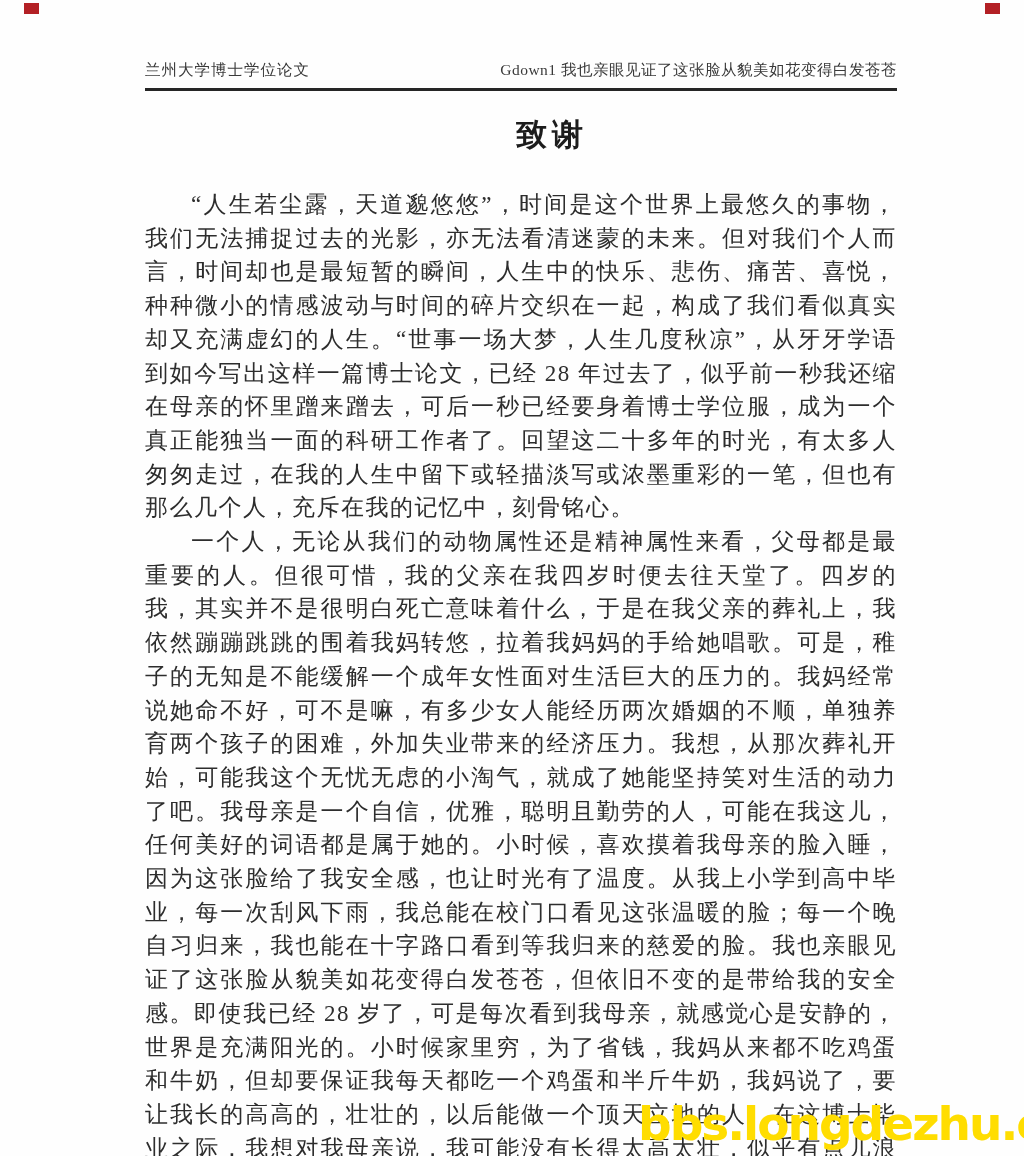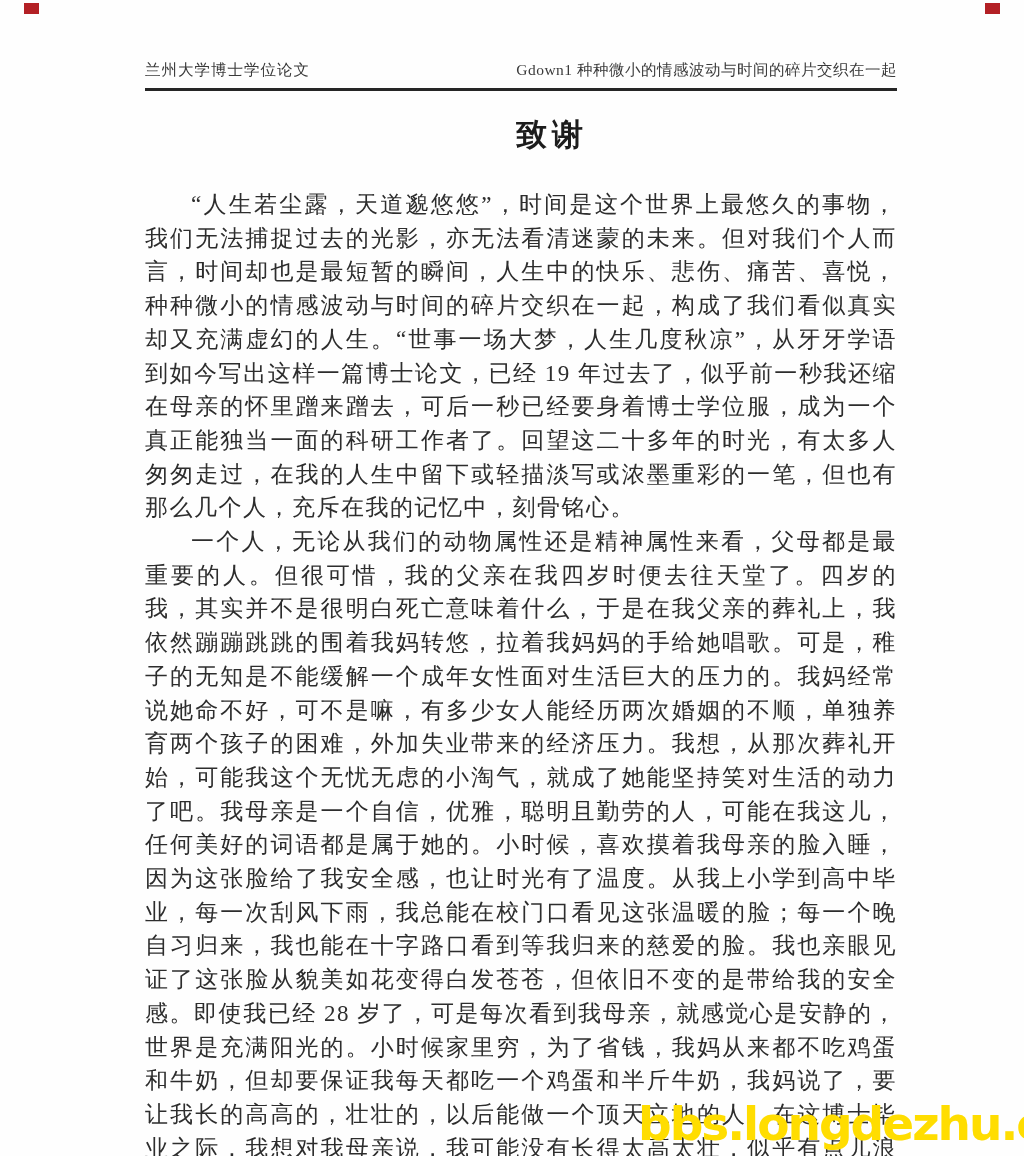--- a/index.html
+++ b/index.html
@@ -83,27 +83,27 @@
 </head>
 <body>
 
 <div class="page">
 
   <div class="corner-mark left" style="background: rgb(179, 32, 37);"></div>
   <div class="corner-mark right" style="background: rgb(179, 32, 37);"></div>
 
   <div class="header">
     <span class="left">兰州大学博士学位论文</span>
-    <span class="right">Gdown1 种种微小的情感波动与时间的碎片交织在一起</span>
+    <span class="right">Gdown1 我也亲眼见证了这张脸从貌美如花变得白发苍苍</span>
   </div>
 
   <div class="header-rule"></div>
 
   <div class="doc-title">致谢</div>
 
   <div class="body-text" style="color: rgb(45, 45, 45);">
-    <p>“人生若尘露，天道邈悠悠”，时间是这个世界上最悠久的事物，我们无法捕捉过去的光影，亦无法看清迷蒙的未来。但对我们个人而言，时间却也是最短暂的瞬间，人生中的快乐、悲伤、痛苦、喜悦，种种微小的情感波动与时间的碎片交织在一起，构成了我们看似真实却又充满虚幻的人生。“世事一场大梦，人生几度秋凉”，从牙牙学语到如今写出这样一篇博士论文，已经 19 年过去了，似乎前一秒我还缩在母亲的怀里蹭来蹭去，可后一秒已经要身着博士学位服，成为一个真正能独当一面的科研工作者了。回望这二十多年的时光，有太多人匆匆走过，在我的人生中留下或轻描淡写或浓墨重彩的一笔，但也有那么几个人，充斥在我的记忆中，刻骨铭心。</p>
+    <p>“人生若尘露，天道邈悠悠”，时间是这个世界上最悠久的事物，我们无法捕捉过去的光影，亦无法看清迷蒙的未来。但对我们个人而言，时间却也是最短暂的瞬间，人生中的快乐、悲伤、痛苦、喜悦，种种微小的情感波动与时间的碎片交织在一起，构成了我们看似真实却又充满虚幻的人生。“世事一场大梦，人生几度秋凉”，从牙牙学语到如今写出这样一篇博士论文，已经 28 年过去了，似乎前一秒我还缩在母亲的怀里蹭来蹭去，可后一秒已经要身着博士学位服，成为一个真正能独当一面的科研工作者了。回望这二十多年的时光，有太多人匆匆走过，在我的人生中留下或轻描淡写或浓墨重彩的一笔，但也有那么几个人，充斥在我的记忆中，刻骨铭心。</p>
     <p>一个人，无论从我们的动物属性还是精神属性来看，父母都是最重要的人。但很可惜，我的父亲在我四岁时便去往天堂了。四岁的我，其实并不是很明白死亡意味着什么，于是在我父亲的葬礼上，我依然蹦蹦跳跳的围着我妈转悠，拉着我妈妈的手给她唱歌。可是，稚子的无知是不能缓解一个成年女性面对生活巨大的压力的。我妈经常说她命不好，可不是嘛，有多少女人能经历两次婚姻的不顺，单独养育两个孩子的困难，外加失业带来的经济压力。我想，从那次葬礼开始，可能我这个无忧无虑的小淘气，就成了她能坚持笑对生活的动力了吧。我母亲是一个自信，优雅，聪明且勤劳的人，可能在我这儿，任何美好的词语都是属于她的。小时候，喜欢摸着我母亲的脸入睡，因为这张脸给了我安全感，也让时光有了温度。从我上小学到高中毕业，每一次刮风下雨，我总能在校门口看见这张温暖的脸；每一个晚自习归来，我也能在十字路口看到等我归来的慈爱的脸。我也亲眼见证了这张脸从貌美如花变得白发苍苍，但依旧不变的是带给我的安全感。即使我已经 28 岁了，可是每次看到我母亲，就感觉心是安静的，世界是充满阳光的。小时候家里穷，为了省钱，我妈从来都不吃鸡蛋和牛奶，但却要保证我每天都吃一个鸡蛋和半斤牛奶，我妈说了，要让我长的高高的，壮壮的，以后能做一个顶天立地的人。在这博士毕业之际，我想对我母亲说，我可能没有长得太高太壮，似乎有点儿浪费了您每天省下的鸡蛋和牛奶，但是也算是做出了一些小成果吧。以后，我定会让您一直开心快乐，也请您一直一直优雅、美丽，我们一起去看每年的春暖花开。</p>
   </div>
 
   <div class="watermark" style="color: rgb(255, 221, 0);">bbs.longdezhu.com</div>
 
 </div>
 
 </body></html>

